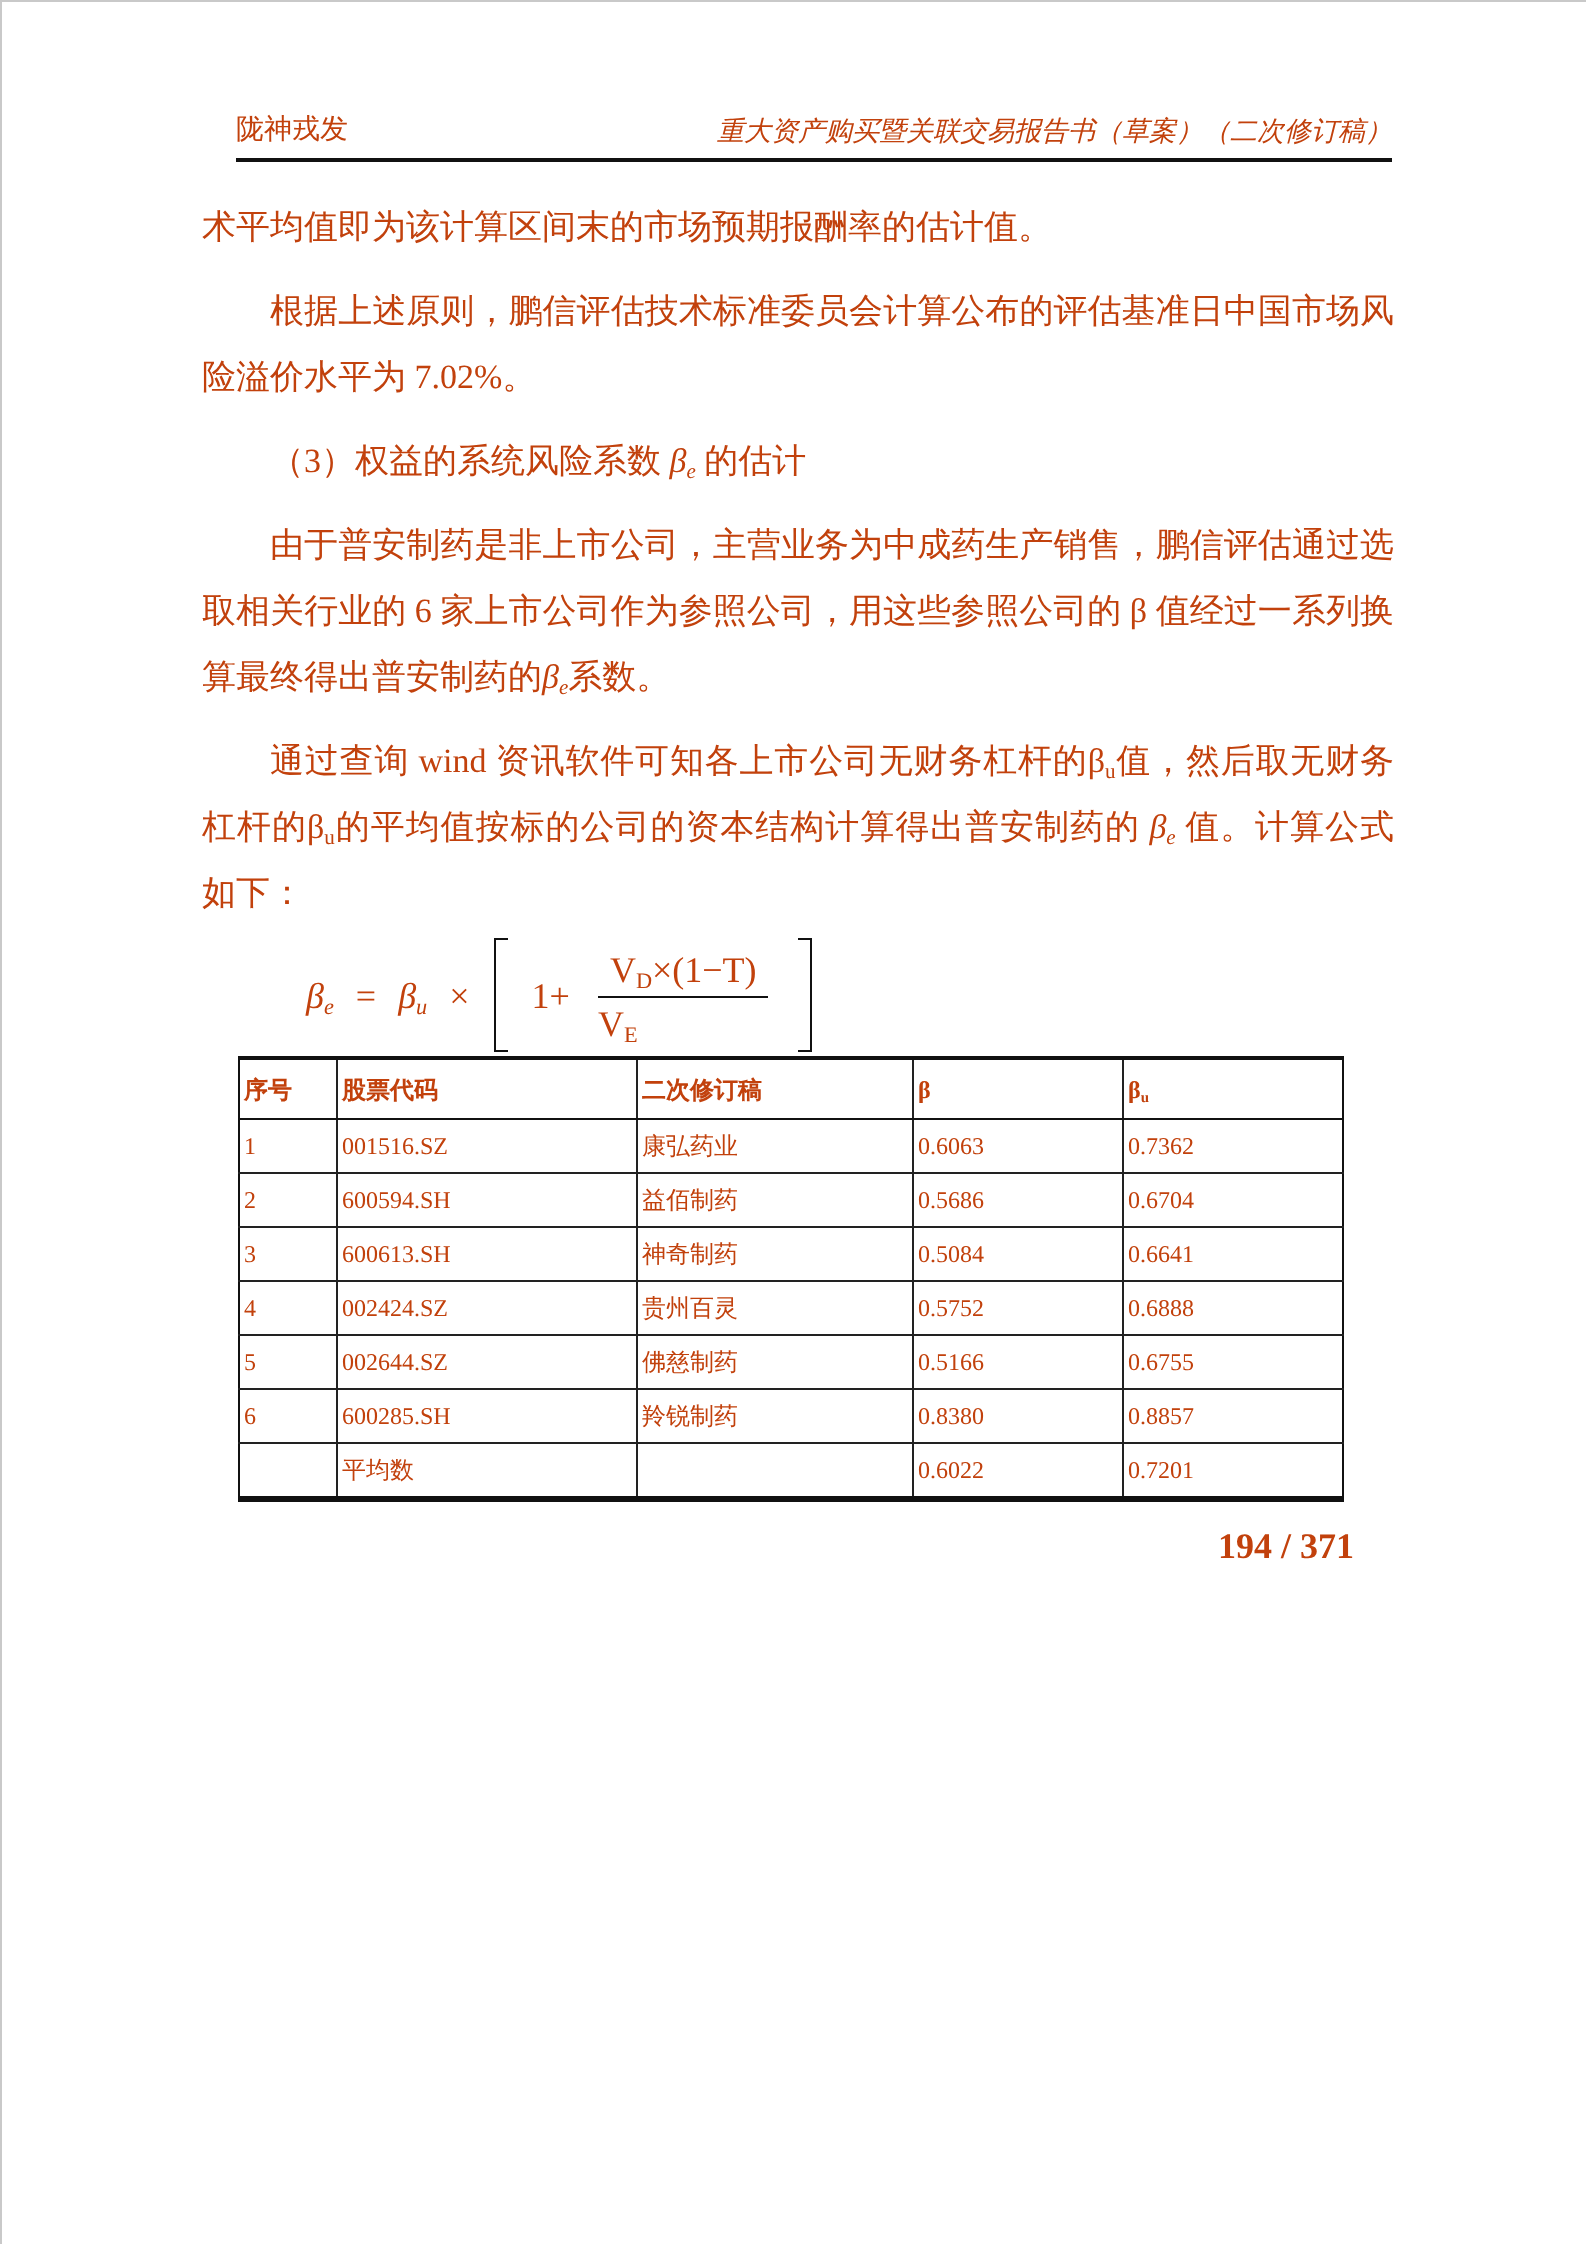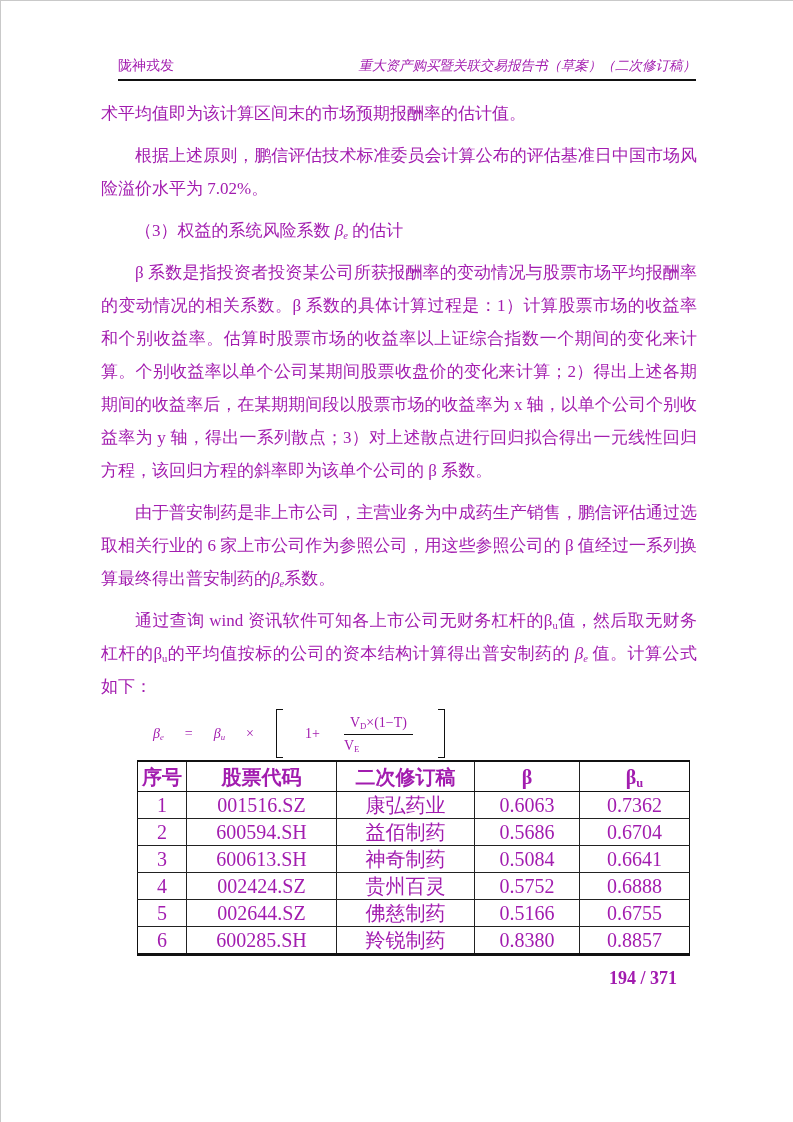--- a/index.html
+++ b/index.html
@@ -1,20 +1,20 @@
 <!DOCTYPE html>
 <html lang="zh"><head>
 <meta charset="utf-8">
 <style>
   html,body{margin:0;padding:0;background:#fff;}
   .page{
     position:relative;
     width:793px;height:1122px;
     background:#fff;
-    color:#a21caf;
+    color:#c2410c;
     font-family:"Liberation Serif","DejaVu Serif",serif;
     box-sizing:border-box;
     border-top:1px solid #c9c9c9;
     border-left:1px solid #c9c9c9;
     overflow:hidden;
   }
   
   .hdr{
     margin:0 97px 0 117px;
     padding-top:56px;
@@ -32,38 +32,38 @@
     text-align:justify;
   }
   .para{margin:9px 0 0;}
   .para.first{margin-top:16px;}
   .para.indent{text-indent:2em;}
   sub{font-size:0.62em;line-height:0;vertical-align:-0.28em;}
   
   .formula-wrap{margin:6px 0 2px 52px;}
   .formula{
     display:inline-flex;align-items:center;
-    font-size:14px;line-height:1;
-    gap:21px;
+    font-size:18px;line-height:1;
+    gap:11px;
   }
   .formula .it{font-style:italic;}
   .bracket{width:6px;align-self:stretch;border-top:1.6px solid #111;border-bottom:1.6px solid #111;margin:0 1px;}
   .bracket.bl{border-left:1.6px solid #111;}
   .bracket.br{border-right:1.6px solid #111;}
   .frac{display:inline-flex;flex-direction:column;align-items:flex-start;margin:5px 3px;}
   .frac .num{padding:2px 6px 4px;border-bottom:1.5px solid #111;}
   .frac .den{padding-top:4px;}
   
   .beta-table{
     border-collapse:collapse;
-    margin:0 25px 0 36px;
+    margin:0 25px 0 18px;
     width:552px;
     table-layout:fixed;
-    font-size:20px;
-    text-align:center;
+    font-size:12px;
+    text-align:left;
   }
   .beta-table th,.beta-table td{
     border:1px solid #222;
     padding:0 2px;
     height:26px;
     line-height:20px;
     vertical-align:middle;
     overflow:hidden;
   }
   .beta-table th{font-weight:bold;height:29px;border-bottom:1.5px solid #111;}
@@ -93,21 +93,20 @@
   </div>
 
   <div class="doc">
 
     <p class="para first"><span>术平均值即为该计算区间末的市场预期报酬率的估计值。</span></p>
 
     <p class="para indent"><span>根据上述原则，鹏信评估技术标准委员会计算公布的评估基准日中国市场风险溢价水平为 7.02%。</span></p>
 
     <p class="para indent"><span>（3）权益的系统风险系数 </span><span style="font-style: italic;">β</span><sub style="font-style: italic;">e</sub><span> 的估计</span></p>
 
-    <p class="para indent"><span>β 系数是指投资者投资某公司所获报酬率的变动情况与股票市场平均报酬率的变动情况的相关系数。β 系数的具体计算过程是：1）计算股票市场的收益率和个别收益率。估算时股票市场的收益率以上证综合指数一个期间的变化来计算。个别收益率以单个公司某期间股票收盘价的变化来计算；2）得出上述各期期间的收益率后，在某期期间段以股票市场的收益率为 x 轴，以单个公司个别收益率为 y 轴，得出一系列散点；3）对上述散点进行回归拟合得出一元线性回归方程，该回归方程的斜率即为该单个公司的 β 系数。</span></p>
 
     <p class="para indent"><span>由于普安制药是非上市公司，主营业务为中成药生产销售，鹏信评估通过选取相关行业的 6 家上市公司作为参照公司，用这些参照公司的 β 值经过一系列换算最终得出普安制药的</span><span style="font-style: italic;">β</span><sub style="font-style: italic;">e</sub><span>系数。</span></p>
 
     <p class="para indent"><span>通过查询 wind 资讯软件可知各上市公司无财务杠杆的β</span><sub>u</sub><span>值，然后取无财务杠杆的β</span><sub>u</sub><span>的平均值按标的公司的资本结构计算得出普安制药的 </span><span style="font-style: italic;">β</span><sub style="font-style: italic;">e</sub><span> 值。计算公式如下：</span></p>
 
     <div class="formula-wrap">
       <span class="formula">
         <span><span class="it">β</span><sub class="it">e</sub></span>
         <span>=</span>
         <span><span class="it">β</span><sub class="it">u</sub></span>
@@ -176,20 +175,27 @@
             <td>0.5166</td>
             <td>0.6755</td>
           </tr>
           <tr>
             <td>6</td>
             <td>600285.SH</td>
             <td>羚锐制药</td>
             <td>0.8380</td>
             <td>0.8857</td>
           </tr>
+          <tr>
+            <td></td>
+            <td>平均数</td>
+            <td></td>
+            <td>0.6022</td>
+            <td>0.7201</td>
+          </tr>
         </tbody>
     </table>
 
   </div>
 
   <div class="ftr">
     <span>194 / 371</span>
   </div>
 
 </div>

